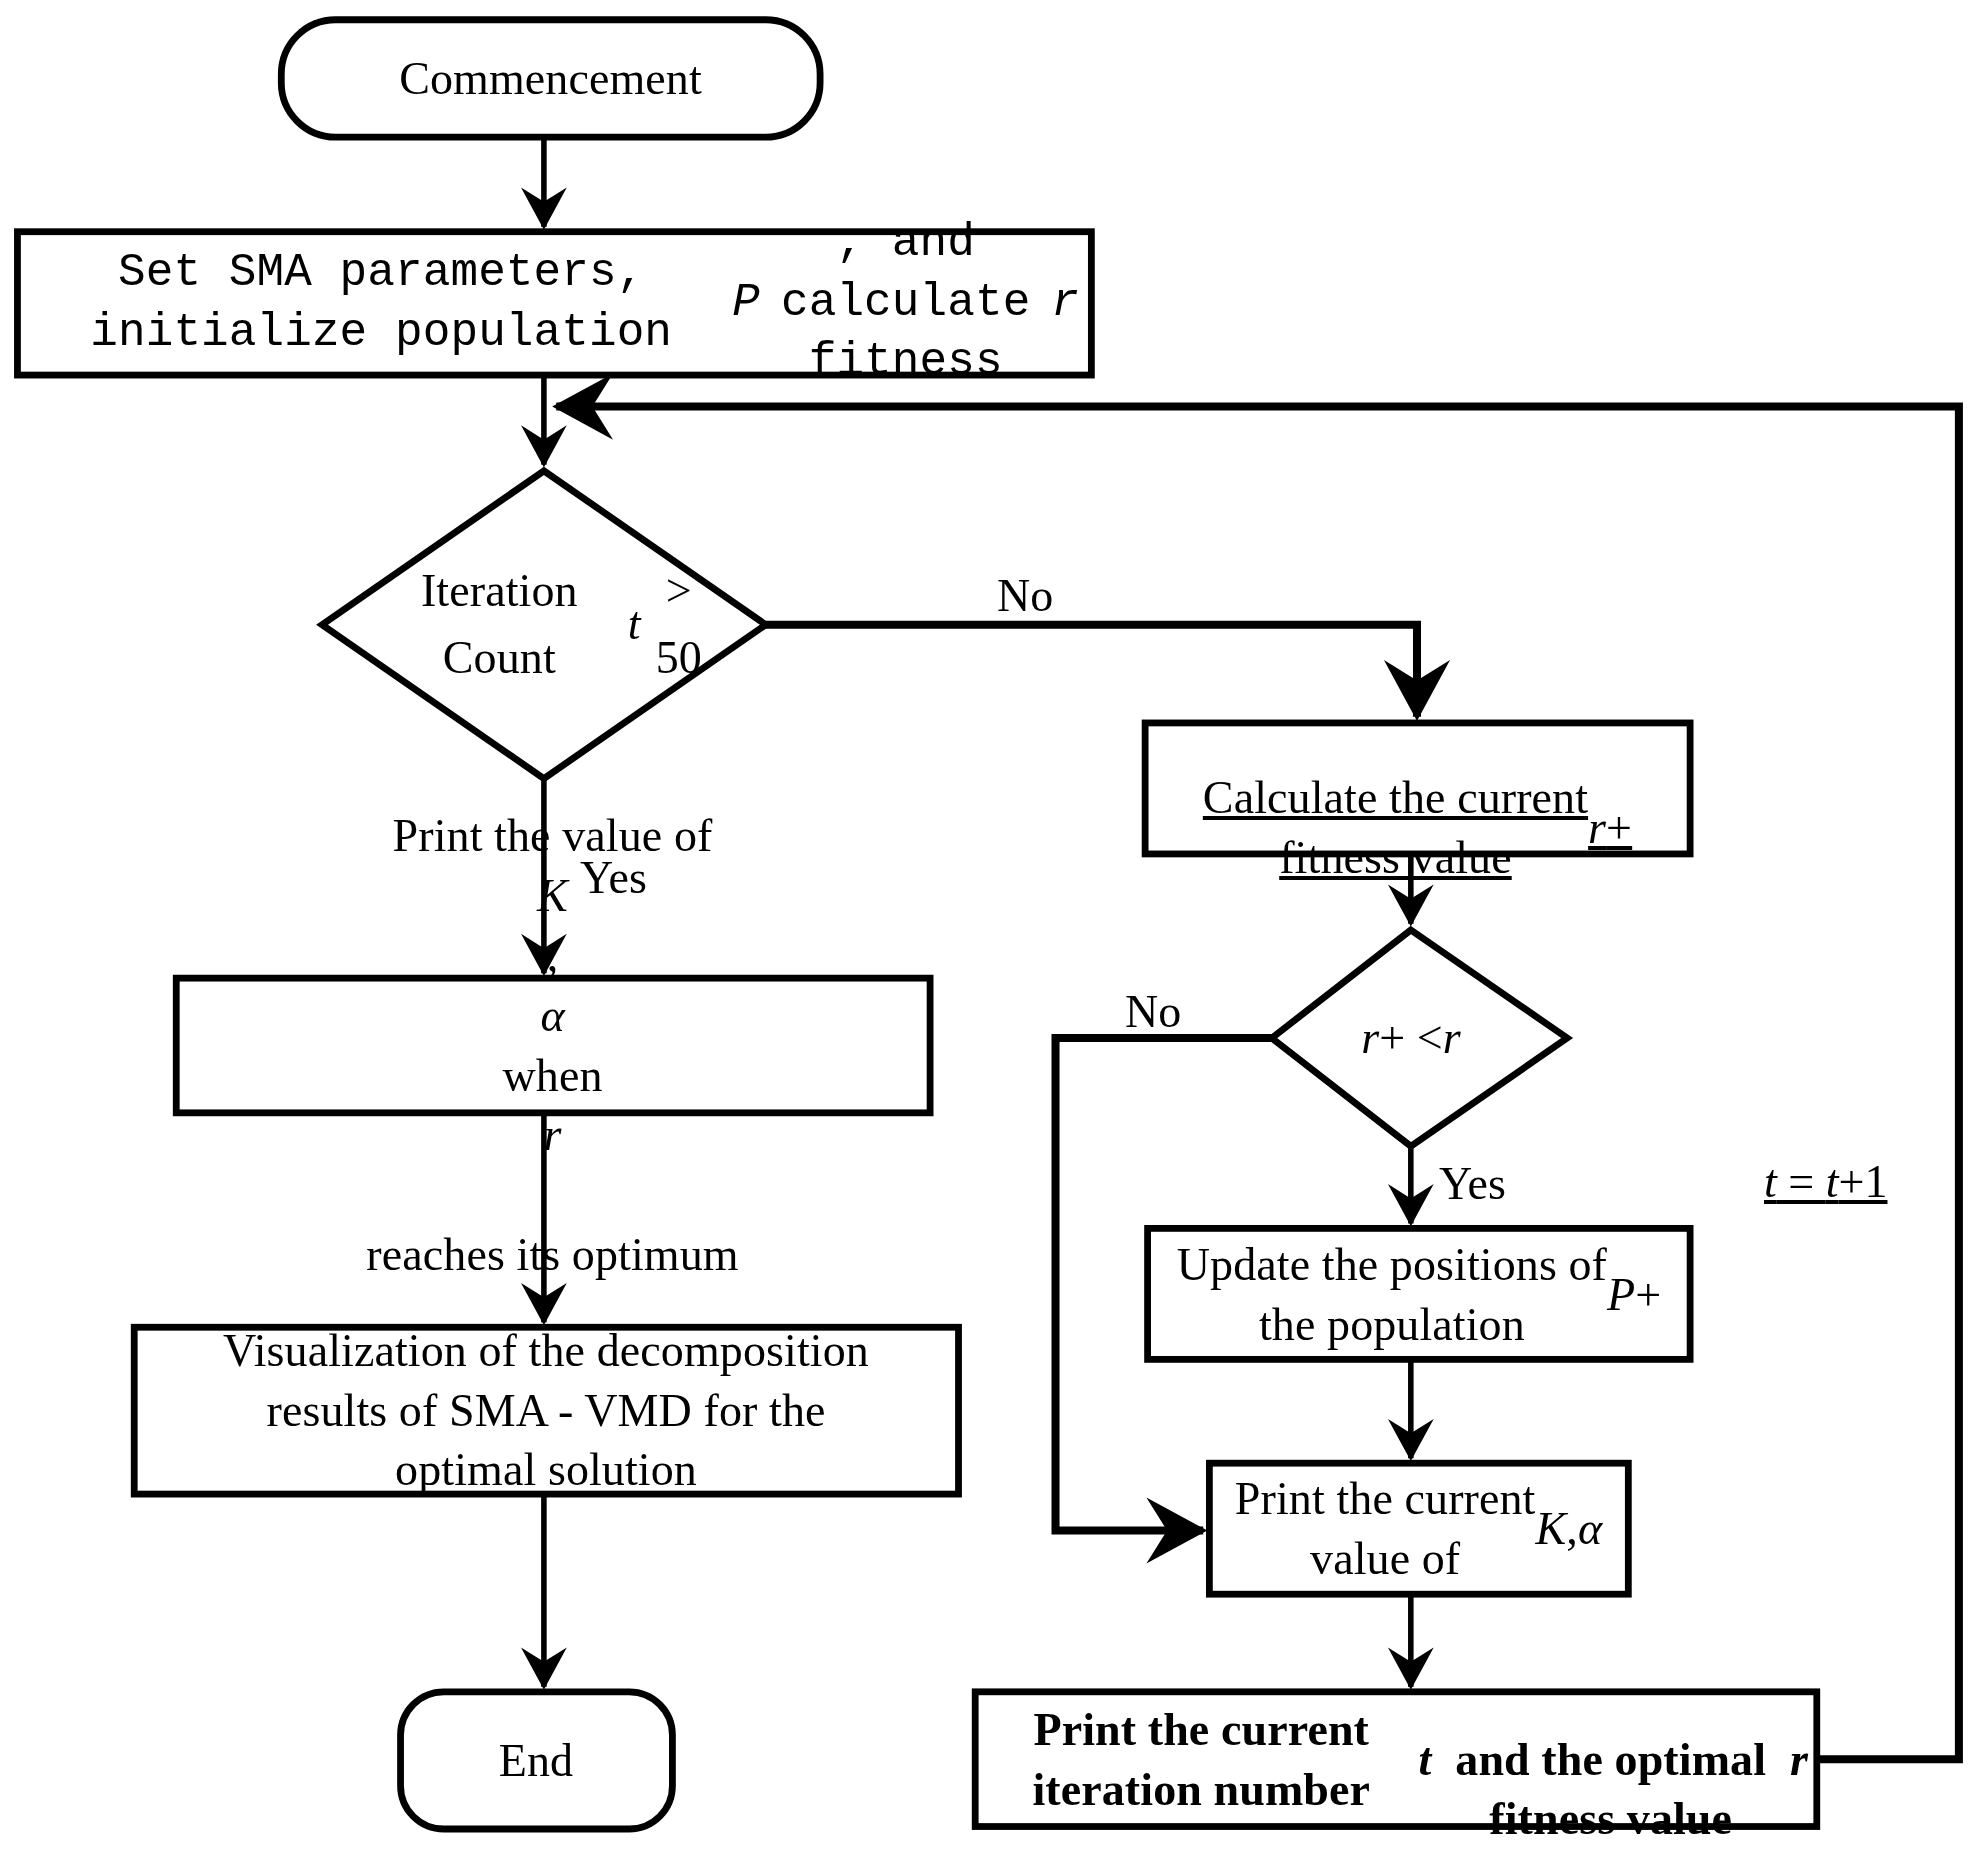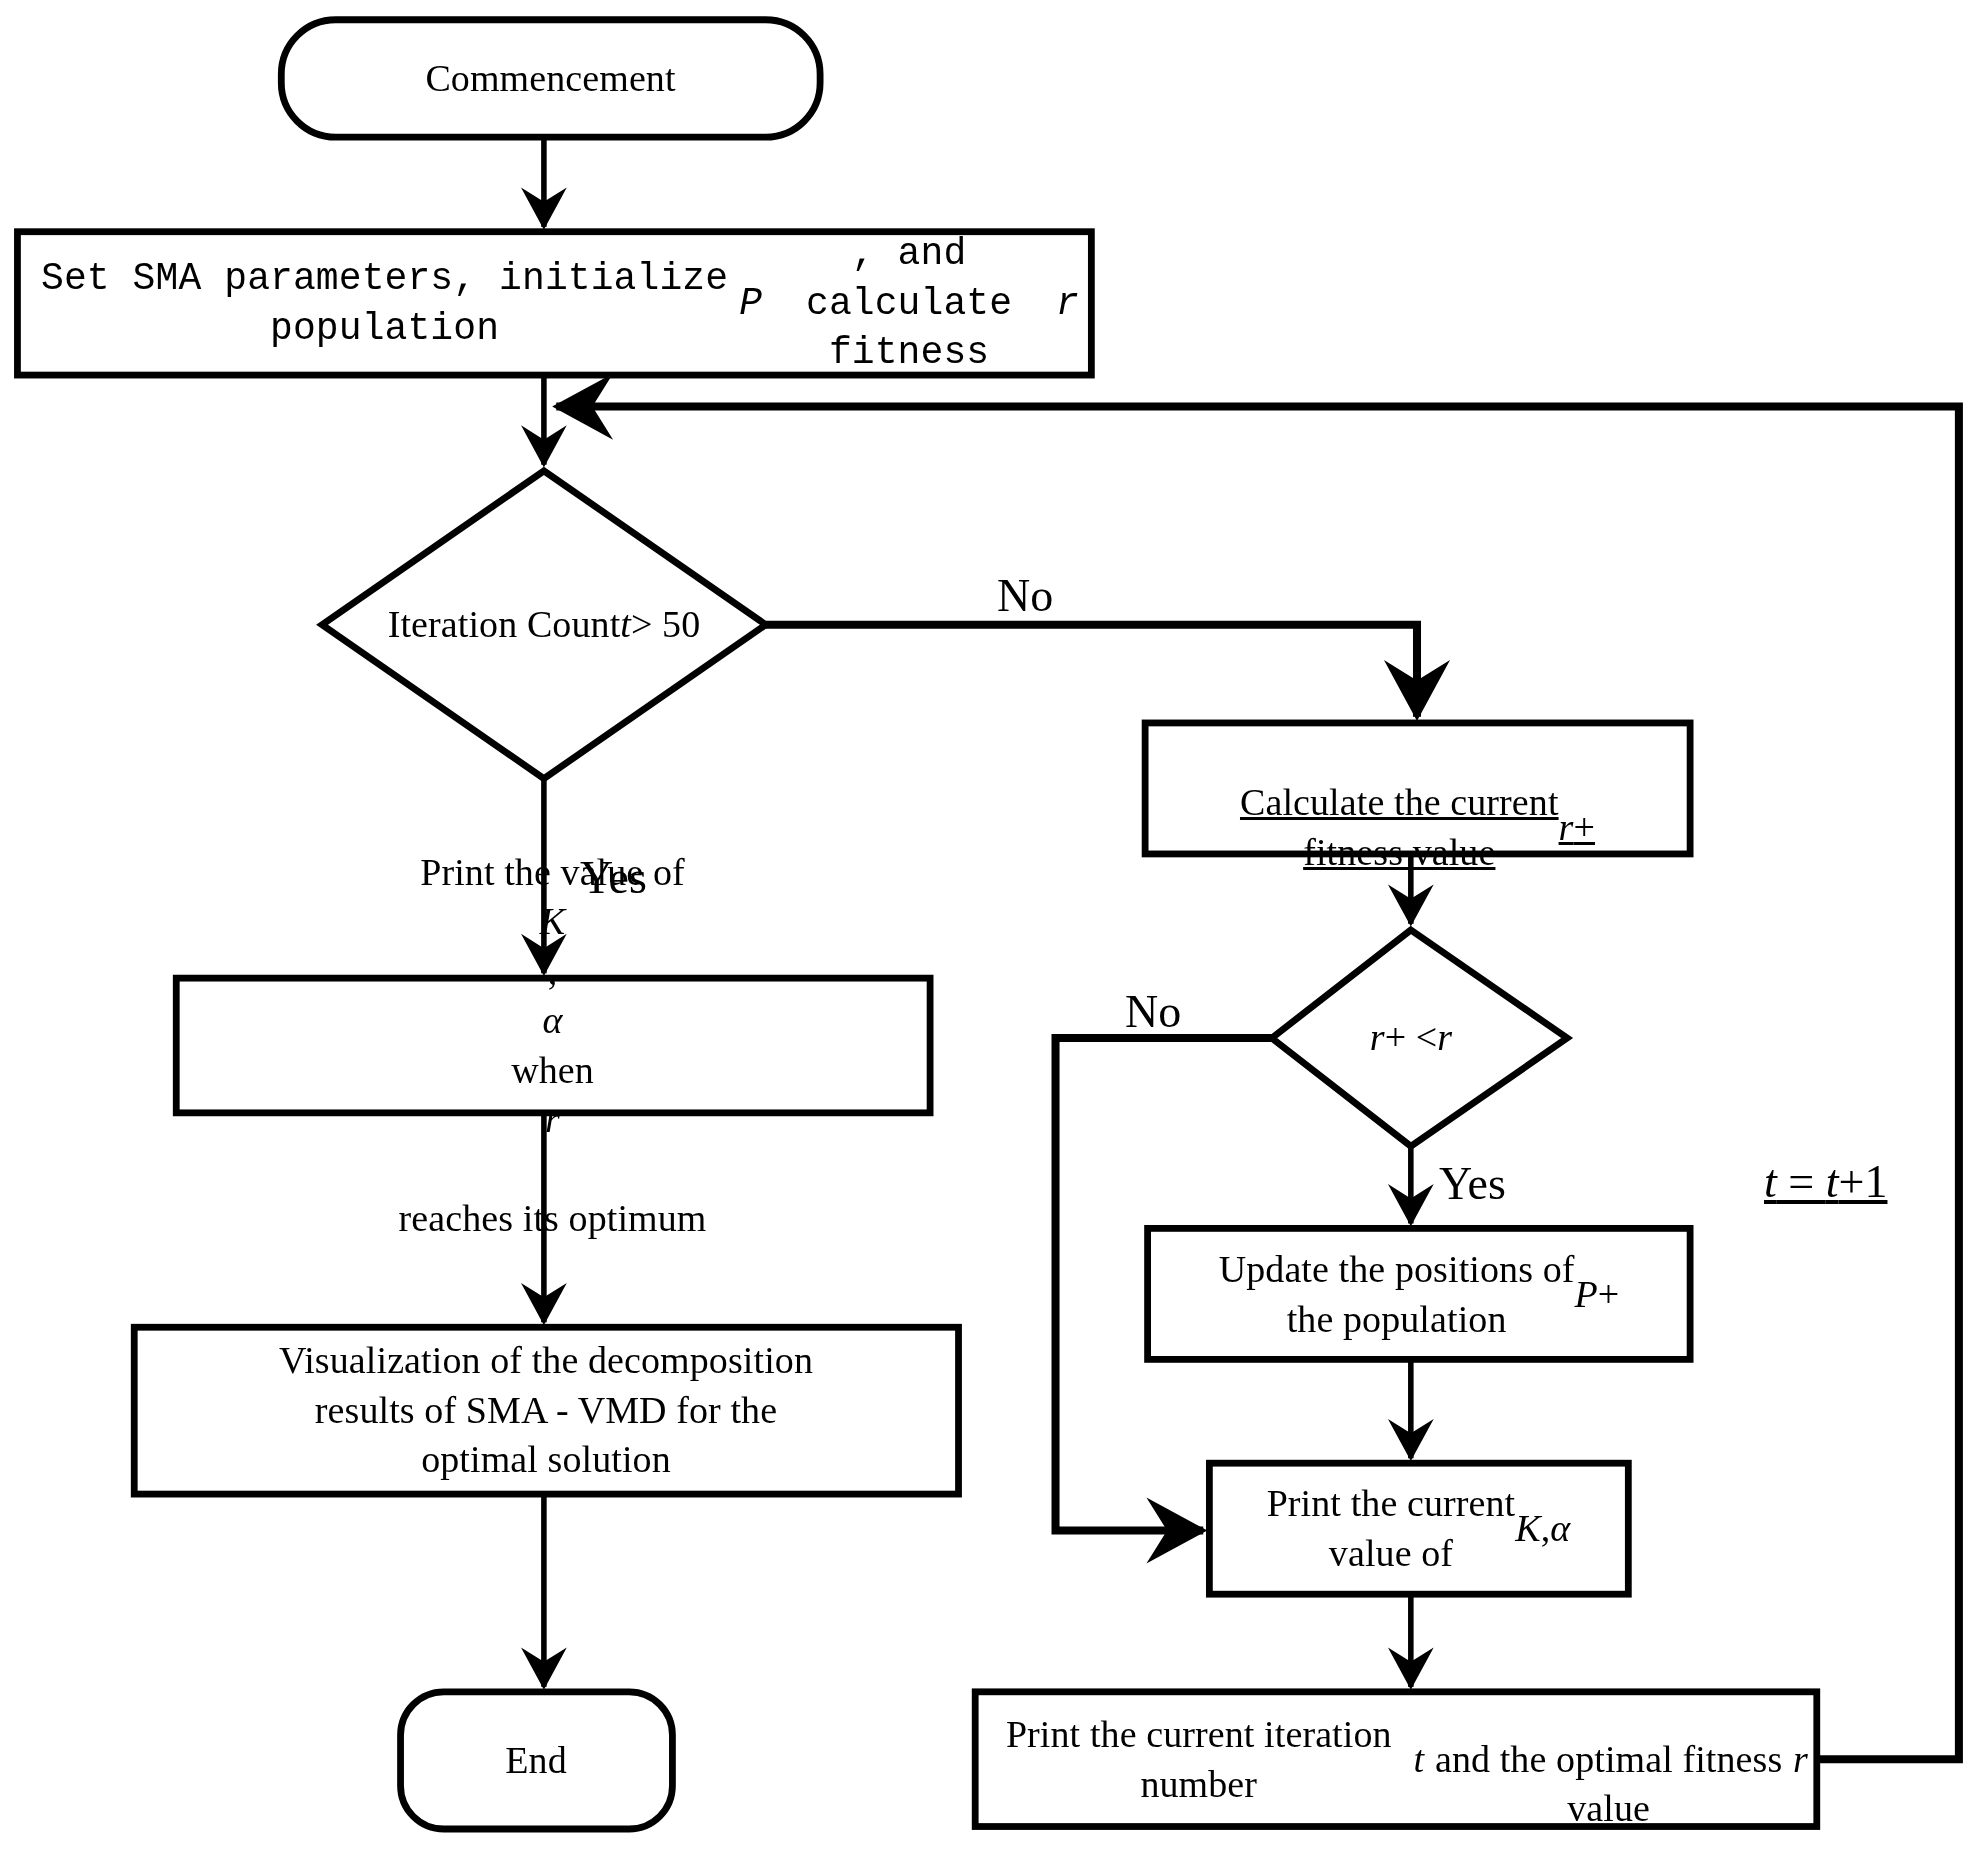--- a/index.html
+++ b/index.html
@@ -23,21 +23,21 @@
     width: 1985px;
     height: 1850px;
   }
   .node-text {
     position: absolute;
     display: flex;
     align-items: center;
     justify-content: center;
     text-align: center;
     line-height: 1.30;
-    font-size: 38px;
+    font-size: 46px;
     letter-spacing: 0.1px;
     white-space: pre-line;
     pointer-events: none;
   }
   .edge-label {
     position: absolute;
     font-size: 46px;
     line-height: 1;
     white-space: nowrap;
   }
@@ -125,21 +125,21 @@
 fitness value <i class="it">r</i>+</div>
 
   <div class="node-text" style="left:1307px; top:1001px; width:208px; height:74px;"><i class="it">r</i>+ &lt; <i class="it">r</i></div>
 
   <div class="node-text" style="left:1157px; top:1229px; width:524px; height:131px;justify-content:center;">Update the positions of
 the population <i class="it">P</i>+</div>
 
   <div class="node-text" style="left:1217px; top:1463px; width:403px; height:131px;">Print the current
 value of <i class="it">K</i>, <i class="it">α</i></div>
 
-  <div class="node-text" style="left:984px; top:1692px; width:824px; height:135px;">Print the current iteration number <i class="it">t</i>
+  <div class="node-text" style="left:984px; top:1692px; width:824px; height:135px;font-weight:bold;">Print the current iteration number <i class="it">t</i>
 and the optimal fitness value <i class="it">r</i></div>
 
   <div class="edge-label" style="left:997px; top:573px;">No</div>
 
   <div class="edge-label" style="left:580px; top:855px;">Yes</div>
 
   <div class="edge-label" style="left:1125px; top:989px;">No</div>
 
   <div class="edge-label" style="left:1439px; top:1161px;">Yes</div>
 

